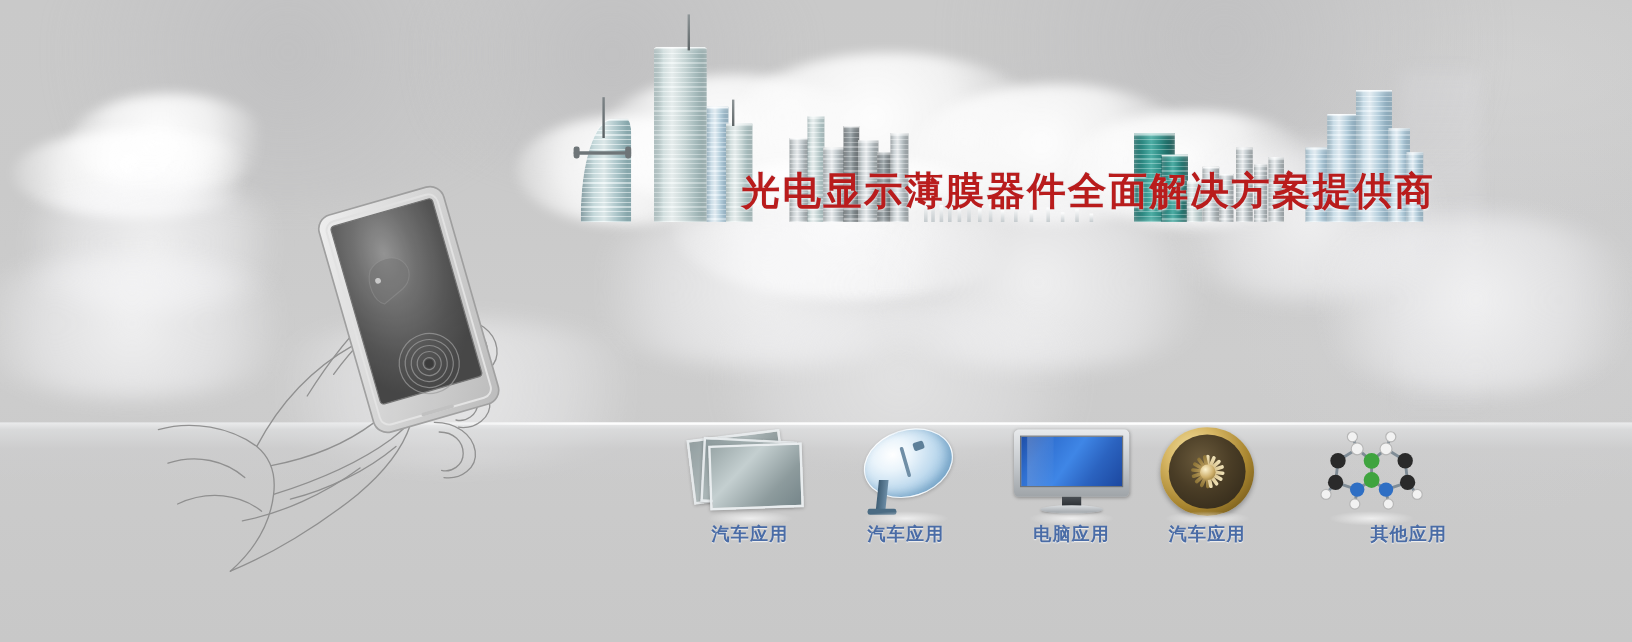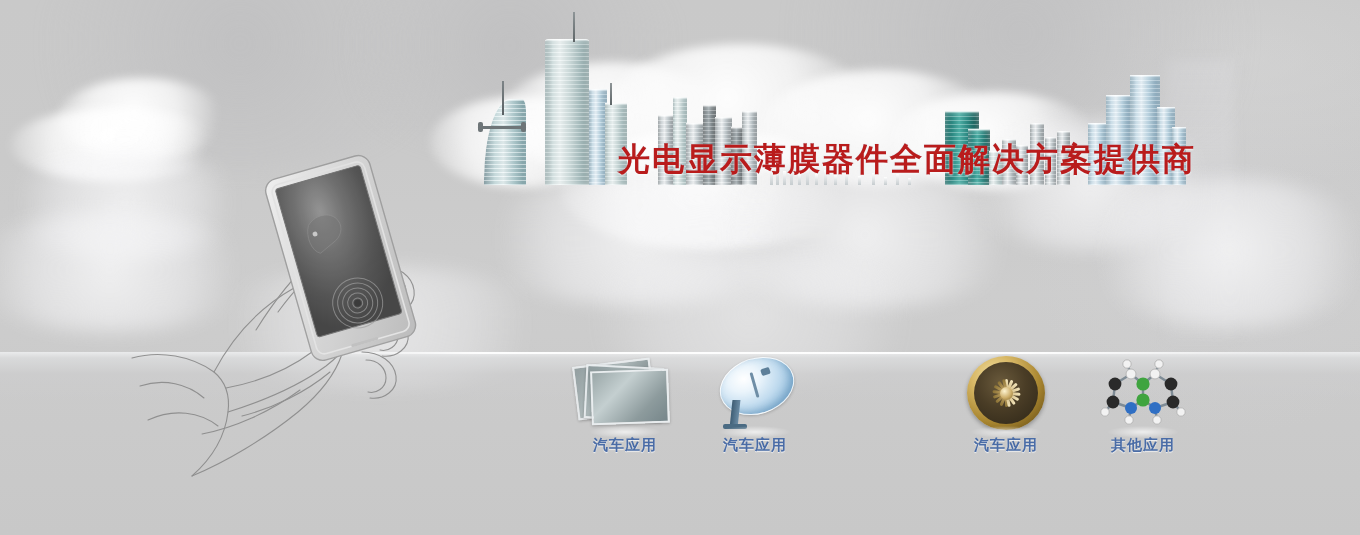--- a/index.html
+++ b/index.html
@@ -456,20 +456,33 @@
           <div class="arm"></div>
           <div class="feed"></div>
           <div class="stand"></div>
           <div class="base"></div>
         </div>
         <div class="icon-refl"></div>
       </div>
       <div class="lbl">汽车应用</div>
     </div>
 
+    <div class="app" style="left:830px;">
+      <div class="art">
+        <div class="monitor">
+          <div class="case">
+              <div class="screen"></div>
+            </div>
+          <div class="neck"></div>
+          <div class="foot"></div>
+        </div>
+        <div class="icon-refl"></div>
+      </div>
+      <div class="lbl">电脑应用</div>
+    </div>
 
     <div class="app" style="left:943px;">
       <div class="art">
         <div class="wheel">
           <div class="tyre"></div>
           <div class="dishface"></div>
           <div class="spokes">
             <i style="transform:rotate(0deg)"></i>
             <i style="transform:rotate(24deg)"></i>
             <i style="transform:rotate(48deg)"></i>
@@ -479,21 +492,21 @@
             <i style="transform:rotate(144deg)"></i>
             <i style="transform:rotate(168deg)"></i>
           </div>
           <div class="hub"></div>
         </div>
         <div class="icon-refl"></div>
       </div>
       <div class="lbl">汽车应用</div>
     </div>
 
-    <div class="app" style="left:1080px;">
+    <div class="app" style="left:1080px;text-align:right;">
       <div class="art">
         <div class="molecule">
           <svg viewBox="0 0 100 68" xmlns="http://www.w3.org/2000/svg">
             <g stroke="#7f8c96" stroke-width="2.4" stroke-linecap="round">
               <line x1="22" y1="26" x2="38" y2="16"></line>
               <line x1="38" y1="16" x2="50" y2="26"></line>
               <line x1="50" y1="26" x2="62" y2="16"></line>
               <line x1="62" y1="16" x2="78" y2="26"></line>
               <line x1="22" y1="26" x2="20" y2="44"></line>
               <line x1="78" y1="26" x2="80" y2="44"></line>

